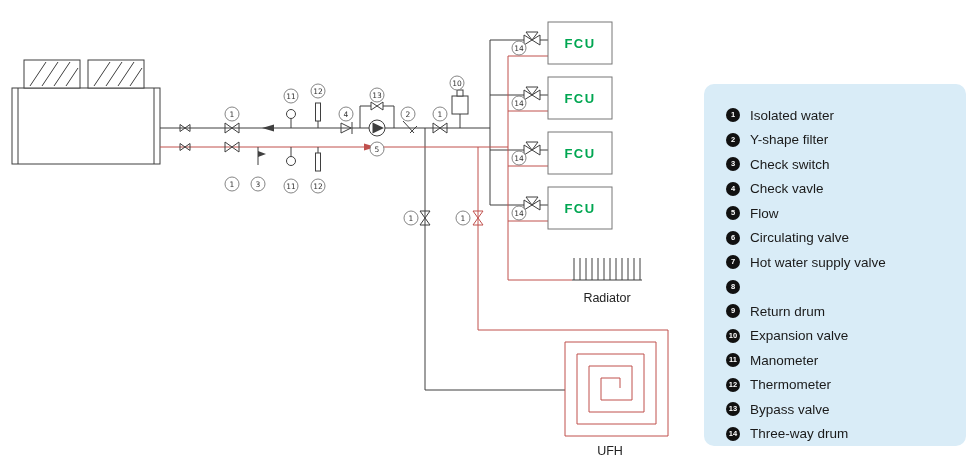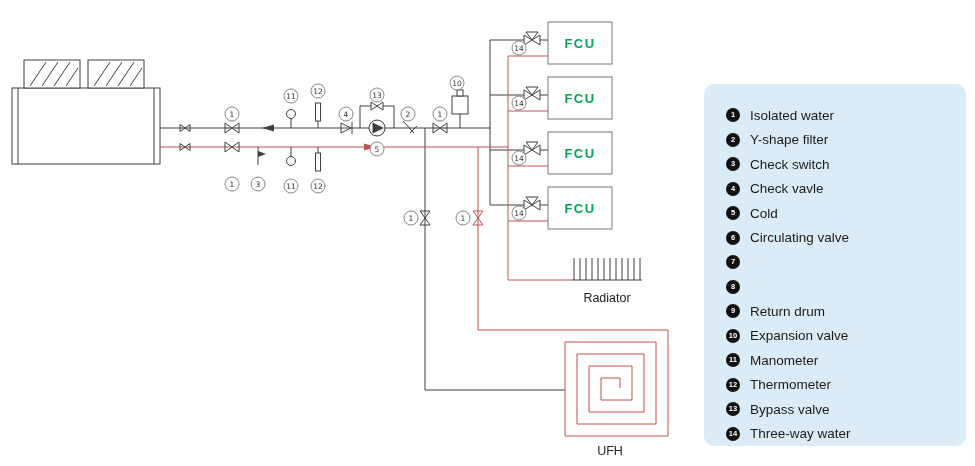--- a/index.html
+++ b/index.html
@@ -264,30 +264,31 @@
           <span class="label">Check switch</span>
         </li>
 
         <li>
           <span class="bullet">4</span>
           <span class="label">Check vavle</span>
         </li>
 
         <li>
           <span class="bullet">5</span>
-          <span class="label">Cold</span>
+          <span class="label">Flow</span>
         </li>
 
         <li>
           <span class="bullet">6</span>
           <span class="label">Circulating valve</span>
         </li>
 
         <li>
           <span class="bullet">7</span>
+          <span class="label">Hot water supply valve</span>
         </li>
 
         <li>
           <span class="bullet">8</span>
         </li>
 
         <li>
           <span class="bullet">9</span>
           <span class="label">Return drum</span>
         </li>
@@ -307,18 +308,18 @@
           <span class="label">Thermometer</span>
         </li>
 
         <li>
           <span class="bullet">13</span>
           <span class="label">Bypass valve</span>
         </li>
 
         <li>
           <span class="bullet">14</span>
-          <span class="label">Three-way water</span>
+          <span class="label">Three-way drum</span>
         </li>
       </ul>
   </div>
 
 </div>
 
 </body></html>

